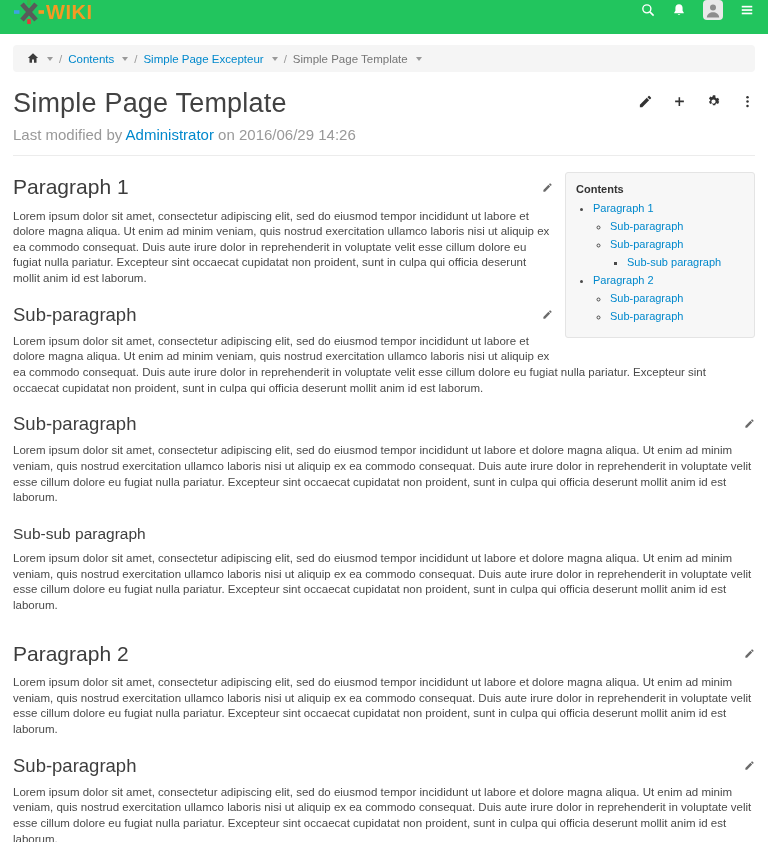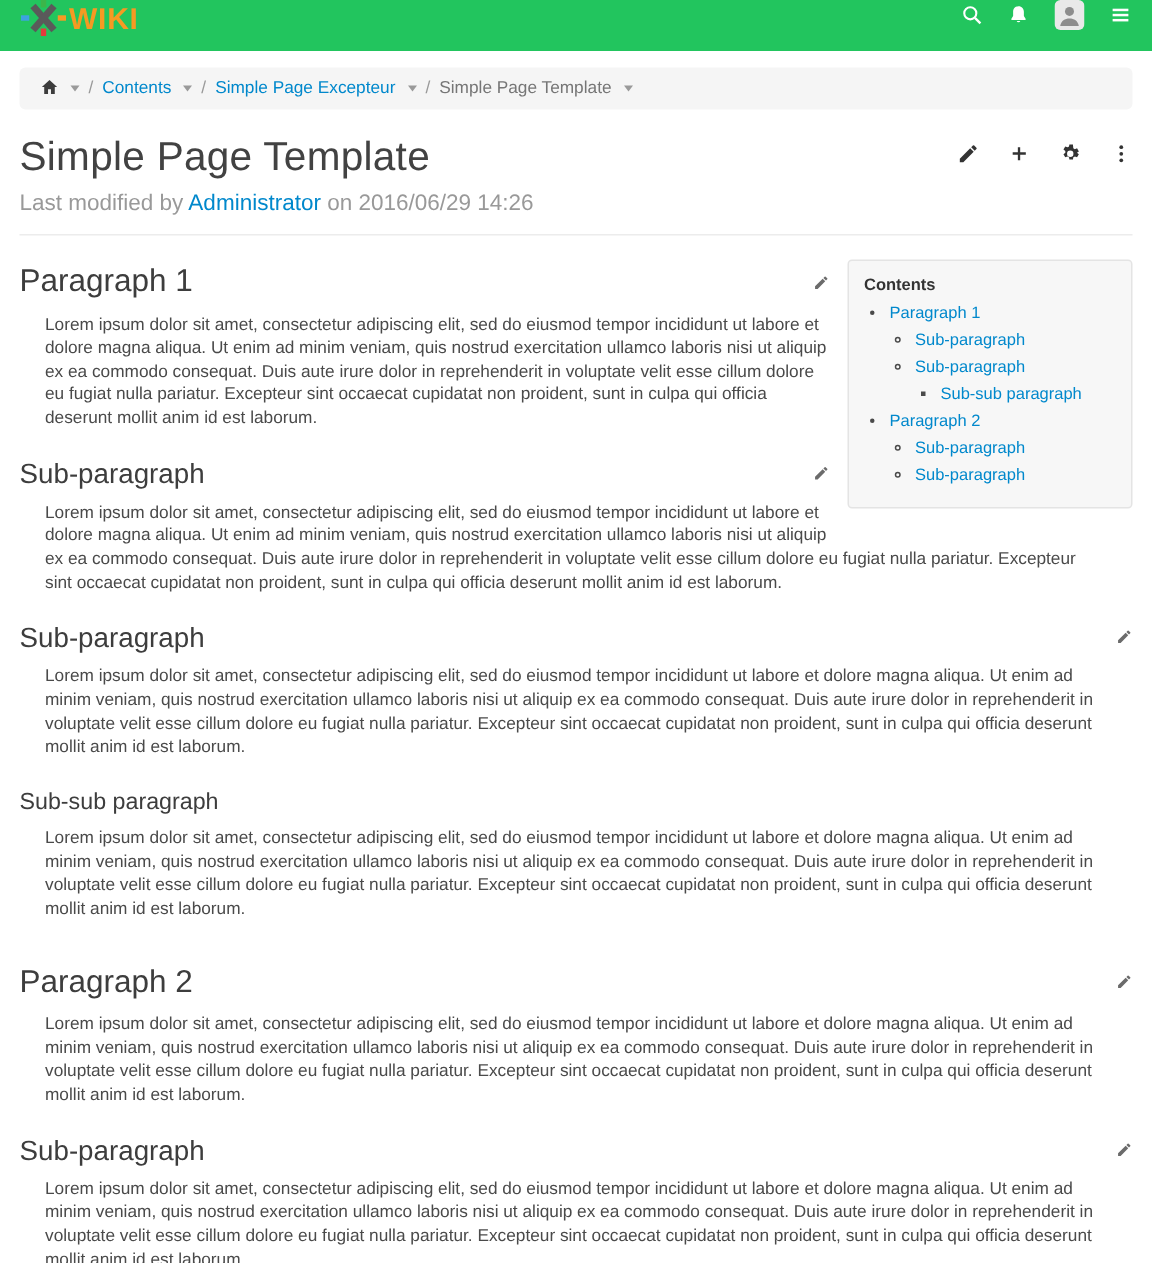--- a/index.html
+++ b/index.html
@@ -81,21 +81,21 @@
   .sec-heading {
     display:flex; justify-content:space-between; align-items:center;
     font-weight:400; color:#3d3d3d;
   }
   .sec-heading.lvl1 { font-size:21px;   margin:26px 0 7px; }
   .sec-heading.lvl2 { font-size:18.5px; margin:15px 0 7px; }
   .sec-heading.lvl3 { font-size:15.5px; margin:17px 0 7px; }
   #sections .sec-heading:first-child { margin-top:3px; }
   .sec-edit { display:inline-flex; width:11px; height:11px; cursor:pointer; flex:none; margin-left:8px; }
   .sec-edit svg { width:100%; height:100%; fill:#6b6b6b; }
-  #sections p { margin:0 17px 12px; }
+  #sections p { margin:0 0 12px; }
 
   .clear { clear:both; }
 </style>
 </head>
 <body>
 
 <header class="navbar">
   <div class="logo">
     <svg width="88" height="24" viewBox="0 0 88 24">
       <line x1="8" y1="4" x2="22" y2="20" stroke="#5a5a5a" stroke-width="4.6"></line>

